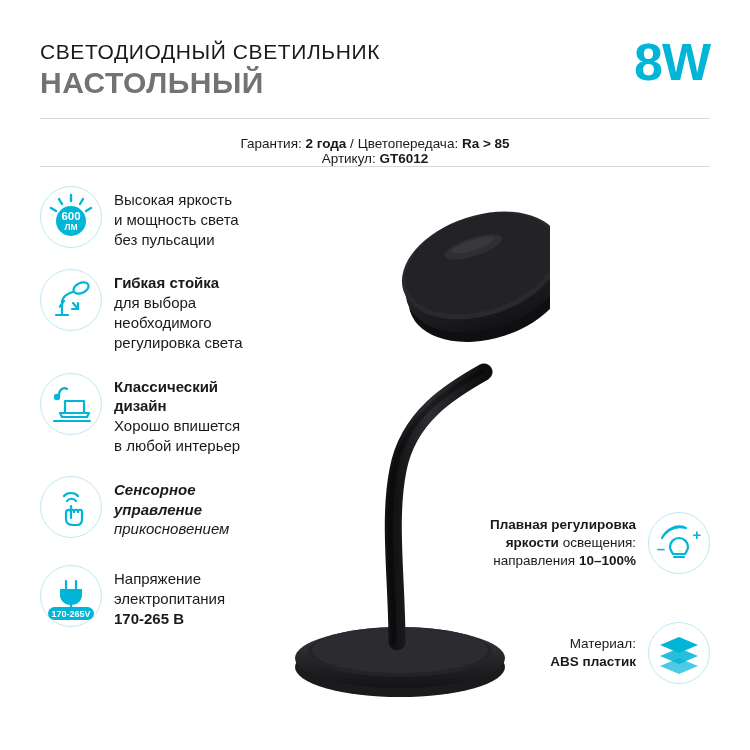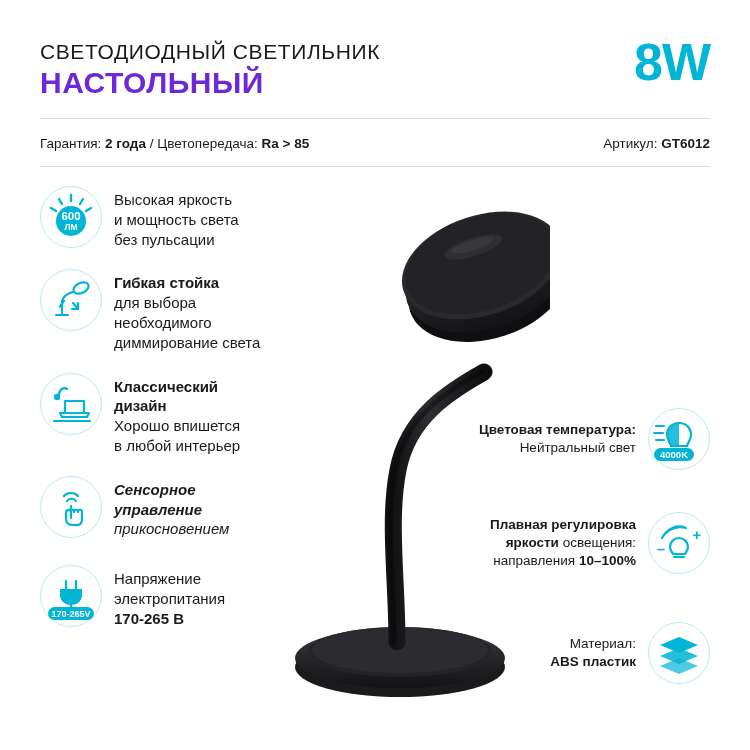--- a/index.html
+++ b/index.html
@@ -28,21 +28,21 @@
     letter-spacing: 0.6px;
     font-weight: 400;
     color: #1a1a1a;
     line-height: 1.15;
     text-align: right;
   }
   .title-line2 {
     font-size: 30px;
     font-weight: bold;
     letter-spacing: 0.5px;
-    color: #6d28d9;
+    color: #737373;
     line-height: 1.15;
     margin-top: 2px;
   }
   .wattage {
     font-size: 52px;
     font-weight: bold;
     color: #00b5d6;
     line-height: 1;
     letter-spacing: -1px;
     text-align: right;
@@ -56,20 +56,21 @@
     background: #d8d8d8;
   }
   .meta-row {
     position: absolute;
     left: 40px; right: 40px; top: 136px;
     display: flex;
     justify-content: space-between;
     align-items: center;
     font-size: 13.5px;
     color: #1a1a1a;
+    flex-direction: column;
   }
   .meta-left span.b { font-weight: bold; }
   .meta-right span.b { font-weight: bold; }
 
   .divider2 {
     position: absolute;
     left: 40px; right: 40px; top: 166px;
     height: 1px;
     background: #d8d8d8;
   }
@@ -207,21 +208,21 @@
             <path d="M22 30 L16 38" stroke-dasharray="2 3"></path>
             <path d="M31 32 L36 38"></path>
             <path d="M36 38 L30 38 M36 38 L36 32"></path>
           </g>
         </svg>
       </div>
       <div class="txt">
         <div class="b">Гибкая стойка</div>
         <div>для выбора</div>
         <div>необходимого</div>
-        <div>диммирование света</div>
+        <div>регулировка света</div>
       </div>
     </div>
 
     <div class="feature" id="feat-2">
       <div class="icon-wrap">
         <svg width="58" height="58" viewBox="0 0 58 58">
           <g stroke="#00b5d6" stroke-width="2.2" fill="none" stroke-linecap="round" stroke-linejoin="round">
             <path d="M23 38 L23 26 L42 26 L42 38"></path>
             <path d="M18 38 L47 38 L45 42 L20 42 Z"></path>
             <path d="M12 46 L48 46"></path>
@@ -310,42 +311,20 @@
         <ellipse cx="208" cy="108" rx="82" ry="52" fill="#0f0f11"></ellipse>
         <ellipse cx="208" cy="98" rx="82" ry="52" fill="url(#headGrad)"></ellipse>
         <ellipse cx="208" cy="86" rx="82" ry="50" fill="#2a2a2e"></ellipse>
         <ellipse cx="208" cy="84" rx="78" ry="47" fill="#232327"></ellipse>
         <ellipse cx="206" cy="66" rx="30" ry="9" fill="#343438" opacity="0.75"></ellipse>
         <ellipse cx="206" cy="64" rx="22" ry="5" fill="#3d3d42" opacity="0.7"></ellipse>
       </g>
     </svg>
   </div>
 
-  <div class="right-feature" id="rfeat-0">
-    <div class="txt">
-      <div class="b">Цветовая температура:</div>
-      <div>Нейтральный свет</div>
-    </div>
-    <div class="icon-wrap">
-      <svg width="58" height="58" viewBox="0 0 58 58">
-        <g fill="none" stroke="#00b5d6" stroke-width="2.2" stroke-linecap="round">
-          <path d="M29 13 C36 13, 41 18, 41 25 C41 30, 38 32, 37 36 L21 36 C20 32, 17 30, 17 25 C17 18, 22 13, 29 13 Z"></path>
-          <path d="M22 40 L36 40 M24 44 L34 44"></path>
-        </g>
-        <path d="M29 13 C22 13, 17 18, 17 25 C17 30, 20 32, 21 36 L29 36 Z" fill="#00b5d6" opacity="0.85"></path>
-        <g stroke="#00b5d6" stroke-width="2" stroke-linecap="round">
-          <line x1="6" y1="16" x2="14" y2="16"></line>
-          <line x1="4" y1="23" x2="13" y2="23"></line>
-          <line x1="6" y1="30" x2="14" y2="30"></line>
-        </g>
-        <rect x="4" y="38" width="40" height="13" rx="6.5" fill="#00b5d6"></rect>
-        <text x="24" y="47.5" text-anchor="middle" fill="#ffffff" font-size="9.5" font-weight="bold" font-family="Liberation Sans, sans-serif">4000K</text>
-      </svg>
-    </div>
-  </div>
 
   <div class="right-feature" id="rfeat-1">
     <div class="txt">
       <div class="b">Плавная регулировка</div>
       <div><span class="b">яркости</span> <span>освещения:</span></div>
       <div><span>направления</span> <span class="b">10–100%</span></div>
     </div>
     <div class="icon-wrap">
       <svg width="58" height="58" viewBox="0 0 58 58">
         <g fill="none" stroke="#00b5d6" stroke-width="2.2" stroke-linecap="round">

